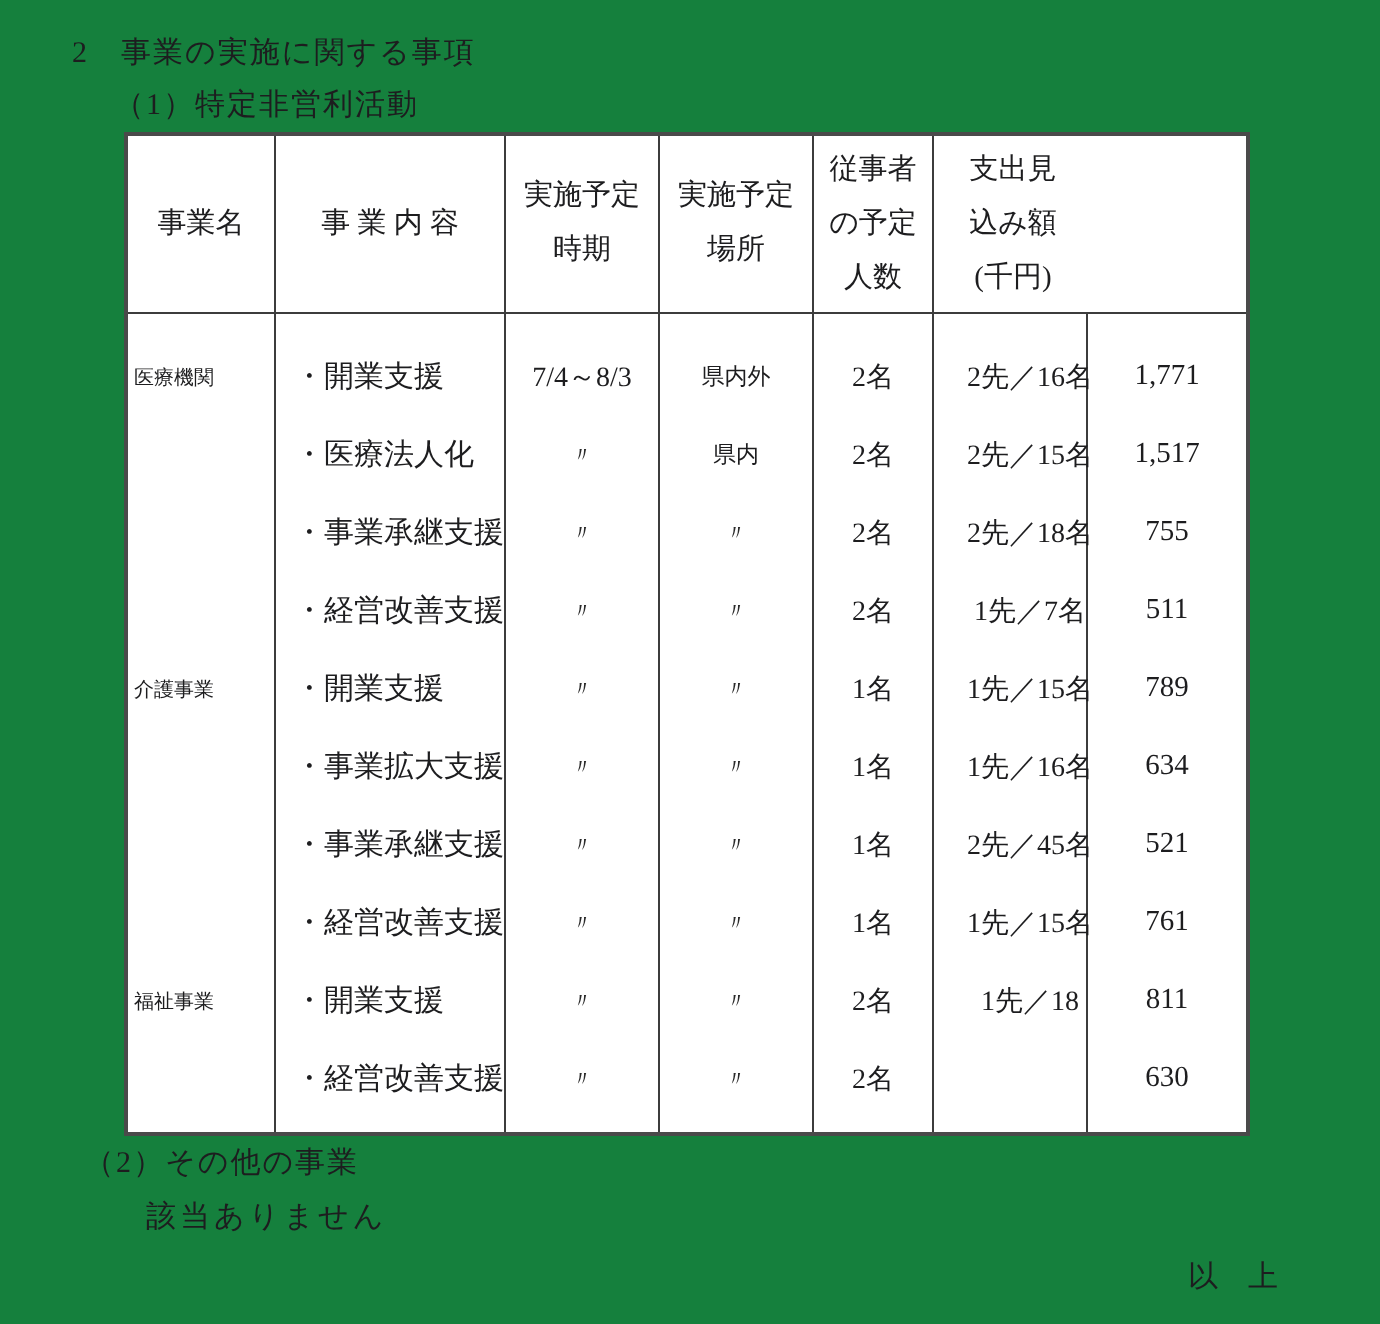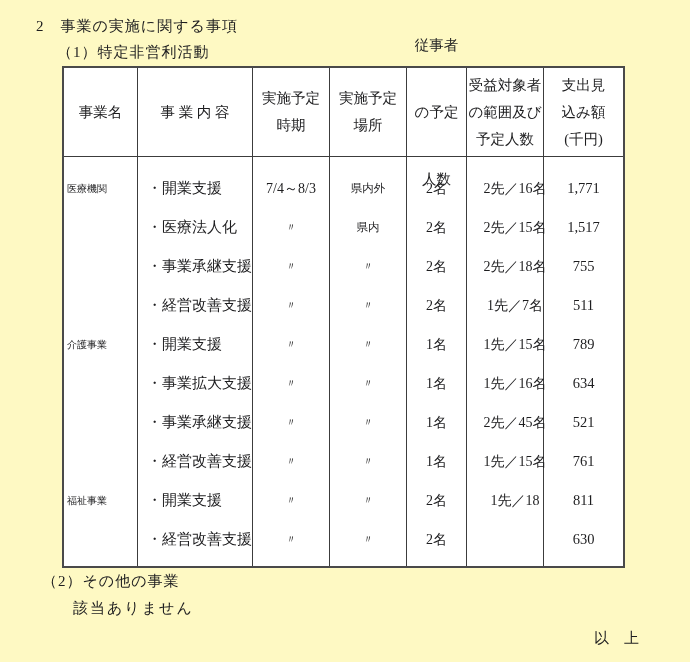--- a/index.html
+++ b/index.html
@@ -1,20 +1,20 @@
 <!DOCTYPE html>
 <html><head>
 <meta charset="utf-8">
 <style>
   * { margin:0; padding:0; box-sizing:content-box; }
   body { background:#ffffff; }
   .page {
     position:relative;
     width:690px; height:662px;
-    background:#fef9c3;
+    background:#15803d;
     font-family:"Liberation Serif","DejaVu Serif",serif;
     color:#1d1d1f;
     overflow:hidden;
   }
   .heading {
     position:absolute; left:36px; top:17px;
     font-size:15px; letter-spacing:1px; white-space:pre;
   }
   .subheading {
     position:absolute; left:57px; top:43px;
@@ -84,29 +84,24 @@
           <div>事 業 内 容</div>
         </div>
         <div class="header-cell" style="width: 76px;">
           <div>実施予定</div>
           <div>時期</div>
         </div>
         <div class="header-cell" style="width: 76px;">
           <div>実施予定</div>
           <div>場所</div>
         </div>
-        <div class="header-cell" style="width: 59px; gap: 40px;">
+        <div class="header-cell" style="width: 59px;">
           <div>従事者</div>
           <div>の予定</div>
           <div>人数</div>
-        </div>
-        <div class="header-cell" style="width: 76px;">
-          <div>受益対象者</div>
-          <div>の範囲及び</div>
-          <div>予定人数</div>
         </div>
         <div class="header-cell" style="width: 79px;">
           <div>支出見</div>
           <div>込み額</div>
           <div>(千円)</div>
         </div>
       </div>
     <div class="body-row">
         <div class="body-col c0" style="width: 73px;">
           <div class="cell">医療機関</div>

